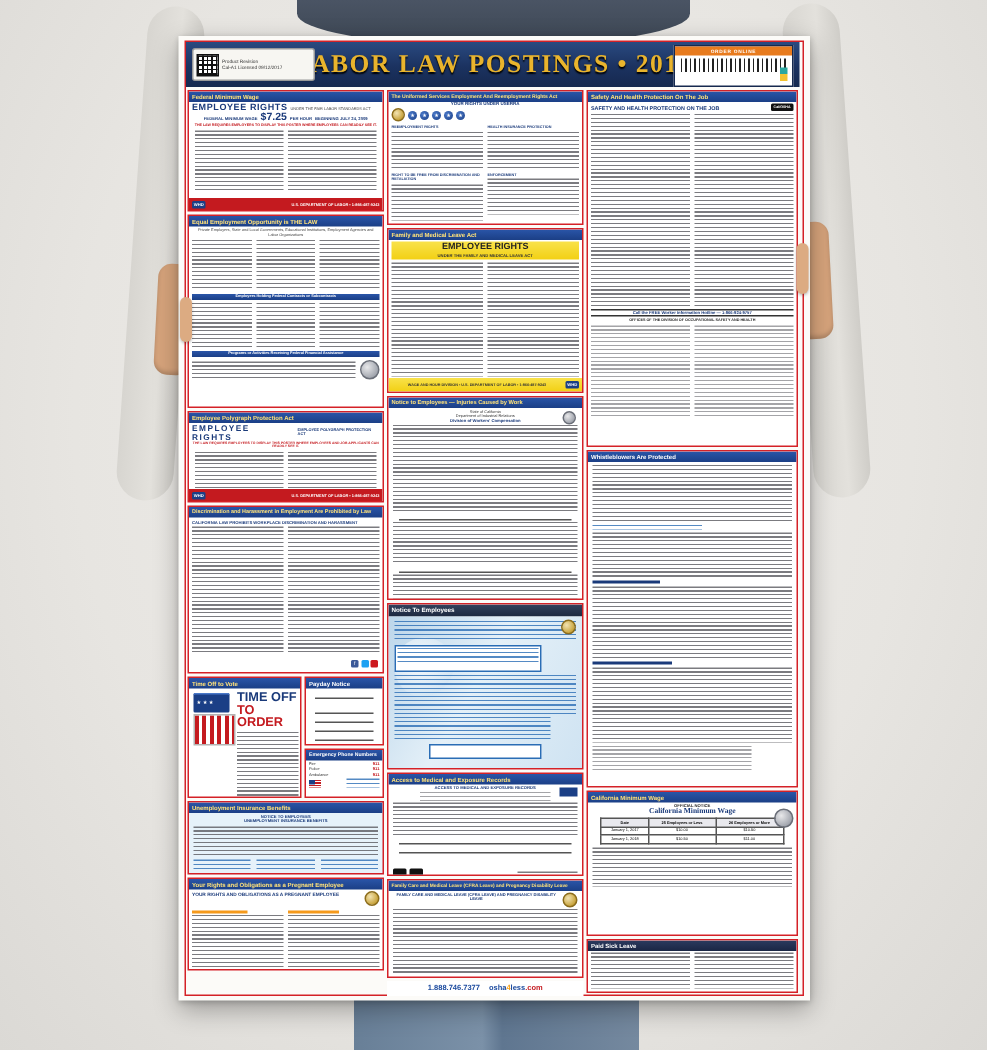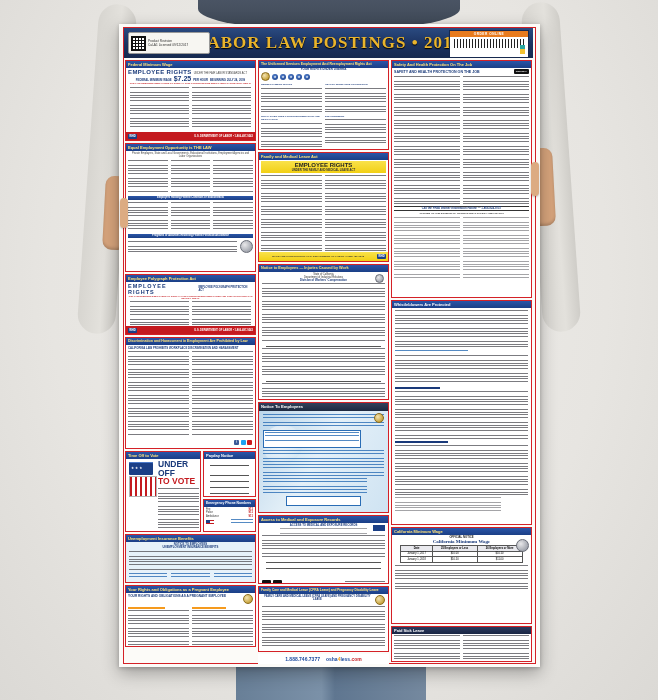--- a/index.html
+++ b/index.html
@@ -182,22 +182,22 @@
       <div class="sec" style="left:0;top:0;width:76px;height:81px;">
         <div class="sh y">Time Off to Vote</div>
         <div style="display:flex;padding:1px;">
           <div style="width:30px;">
             <div class="ballot">
               <div class="box"></div>
               <div class="base"></div>
             </div>
           </div>
           <div style="flex:1;padding-left:1px;">
-            <div class="navy" style="font-size:8.5px;font-weight:bold;line-height:8.5px;">UNDER OFF</div>
-            <div class="red" style="font-size:8.5px;font-weight:bold;line-height:8.5px;">TO VOTE</div>
+            <div class="navy" style="font-size:8.5px;font-weight:bold;line-height:8.5px;">TIME OFF</div>
+            <div class="red" style="font-size:8.5px;font-weight:bold;line-height:8.5px;">TO ORDER</div>
             <div class="ln" style="height:48px;margin-top:2px;"></div>
           </div>
         </div>
       </div>
       <div class="sec" style="left:78px;top:0;width:53px;height:46px;">
         <div class="sh">Payday Notice</div>
         <div style="padding:1px 2px;">
           <div class="ulrow"></div>
           <div class="ctr microbold navy" style="font-size:2.4px;">&nbsp;</div>
           <div class="ulrow"></div>

